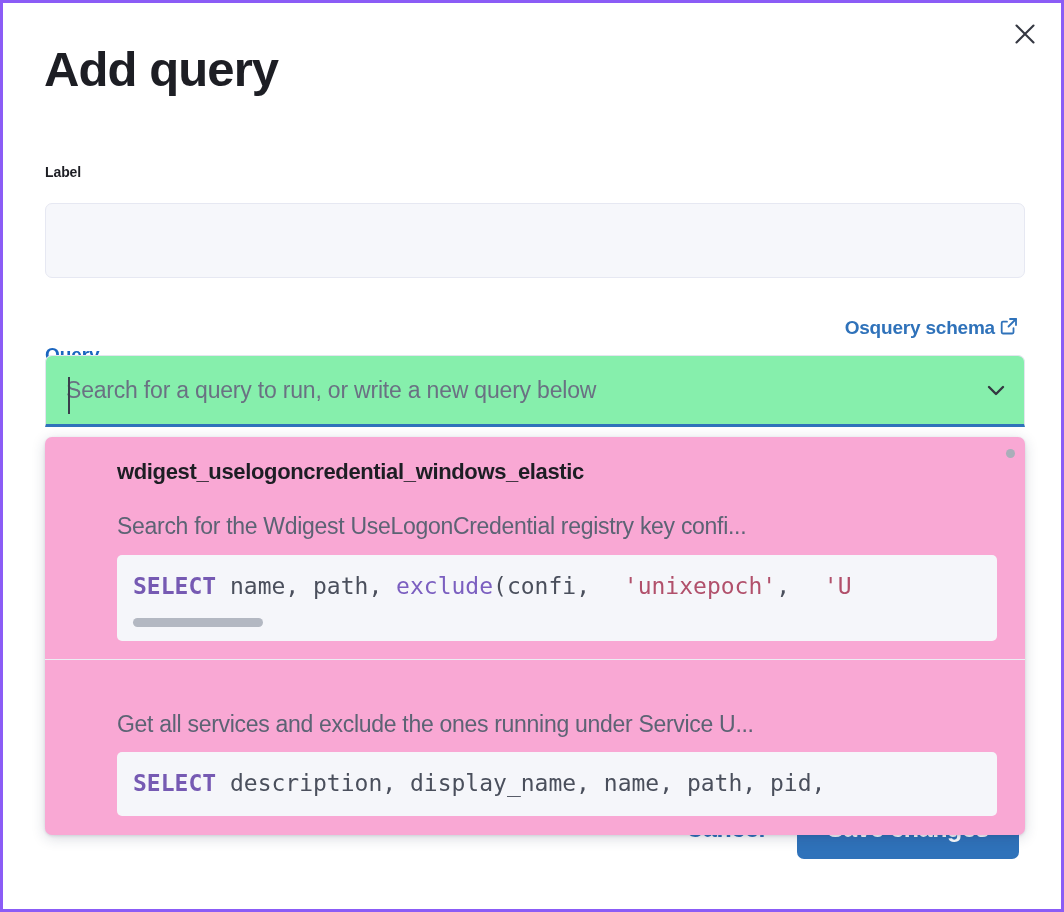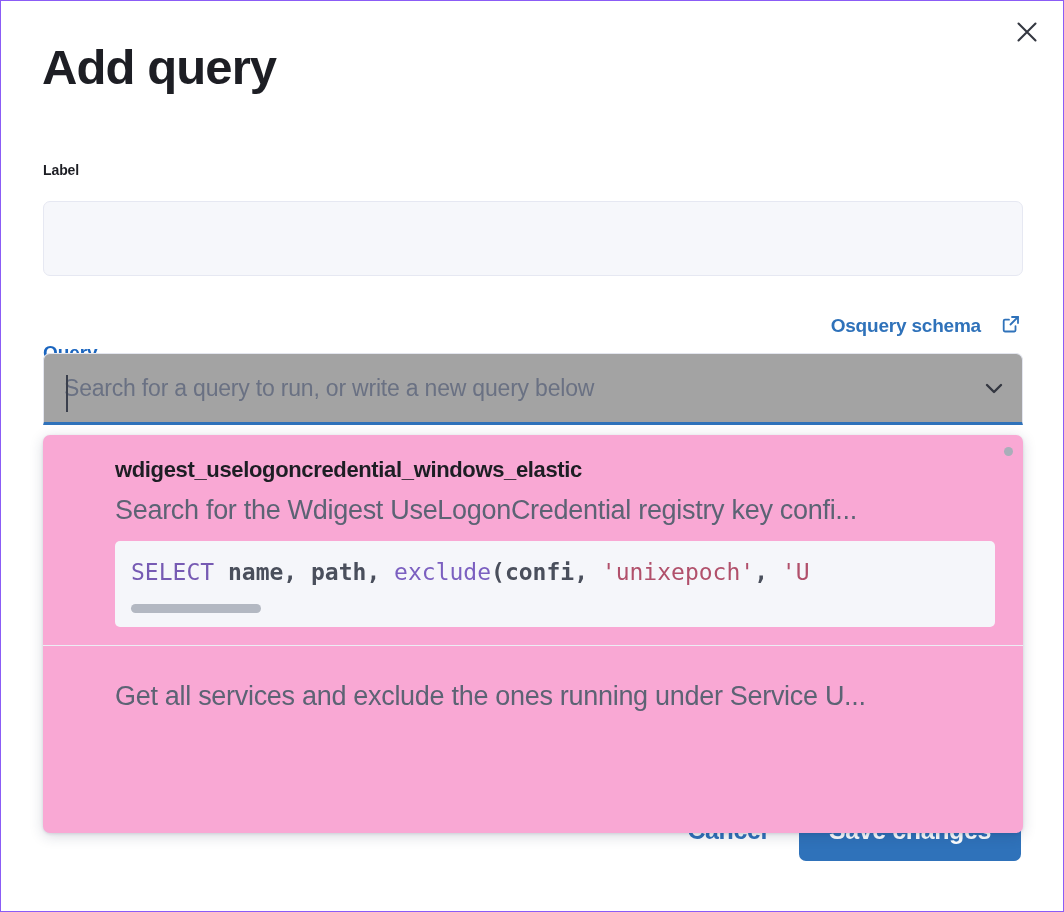--- a/index.html
+++ b/index.html
@@ -15,21 +15,21 @@
     -webkit-font-smoothing: antialiased;
   }
 
   
   .screen-frame {
     position: absolute;
     left: 0; top: 0;
     width: 1064px;
     height: 912px;
     box-sizing: border-box;
-    border: 1px solid #8b5cf6;
+    border: 3px solid #8b5cf6;
     background: #ffffff;
     overflow: hidden;
   }
 
   .modal {
     position: absolute;
     left: 0; top: 0;
     right: 0; bottom: 0;
     background: #ffffff;
     overflow: hidden;
@@ -104,34 +104,34 @@
     position: absolute;
     right: 42px;
     top: 312px;
     font-size: 19px;
     font-weight: 700;
     color: #2f72ba;
     letter-spacing: -0.2px;
     text-decoration: none;
     display: flex;
     align-items: center;
-    gap: 20px;
+    gap: 4px;
     cursor: pointer;
   }
   .schema-link .ext-icon { display: block; margin-top: 1px; }
 
   
   .combo-wrap {
     position: absolute;
     left: 42px;
     top: 352px;
     width: 980px;
     height: 72px;
     box-sizing: border-box;
-    background: #a3a3a3;
+    background: #86efac;
     border: 1px solid #e3e5ee;
     border-bottom: 3px solid #2f72ba;
     border-radius: 7px 7px 0 0;
     display: flex;
     align-items: center;
   }
   .combo-input {
     border: none;
     outline: none;
     background: transparent;
@@ -193,22 +193,22 @@
   }
   .opt + .opt { border-top: 1px solid #eceef4; }
   .opt-title {
     font-size: 22px;
     font-weight: 700;
     color: #1d1e24;
     letter-spacing: -0.35px;
     line-height: 1.15;
   }
   .opt-desc {
-    margin-top: 13px;
-    font-size: 27px;
+    margin-top: 29px;
+    font-size: 23px;
     color: #5c6374;
     letter-spacing: -0.3px;
     line-height: 1.15;
     white-space: nowrap;
     overflow: hidden;
   }
   .opt-code {
     margin-top: 15px;
     background: #f5f6fa;
     border-radius: 5px;
@@ -222,24 +222,24 @@
   .opt-code pre {
     margin: 0;
     padding: 0 16px;
     font-family: "DejaVu Sans Mono", "Liberation Mono", monospace;
     font-size: 23px;
     line-height: 1.2;
     white-space: pre;
     color: #343741;
     letter-spacing: 0px;
   }
-  .tok-kw  { color: #765ab3; }
+  .tok-kw  { color: #765ab3; font-weight: bold; }
   .tok-fn  { color: #7b5fc0; }
-  .tok-str { color: #b1506b; }
-  .tok-pl  { color: #4a4f5c; font-weight: bold; }
+  .tok-str { color: #b1506b; margin-left: 20px; }
+  .tok-pl  { color: #4a4f5c; }
   .code-scrollbar {
     position: absolute;
     left: 16px;
     bottom: 14px;
     width: 130px;
     height: 9px;
     border-radius: 5px;
     background: #b3b8c2;
     cursor: pointer;
   }
@@ -329,17 +329,20 @@
         <div class="opt-title">wdigest_uselogoncredential_windows_elastic</div>
         <div class="opt-desc">Search for the Wdigest UseLogonCredential registry key confi...</div>
         <div class="opt-code">
           <pre><span class="tok-kw">SELECT</span><span class="tok-pl"> name, path, </span><span class="tok-fn">exclude</span><span class="tok-pl">(confi, </span><span class="tok-str">'unixepoch'</span><span class="tok-pl">, </span><span class="tok-str">'U</span></pre>
           <span class="code-scrollbar"></span>
         </div>
       </div>
 
       <div class="opt">
         <div class="opt-desc">Get all services and exclude the ones running under Service U...</div>
+        <div class="opt-code short">
+          <pre><span class="tok-kw">SELECT</span><span class="tok-pl"> description, display_name, name, path, pid,</span></pre>
+        </div>
       </div>
     </div>
 
   </div>
 </div>
 
 </body></html>

